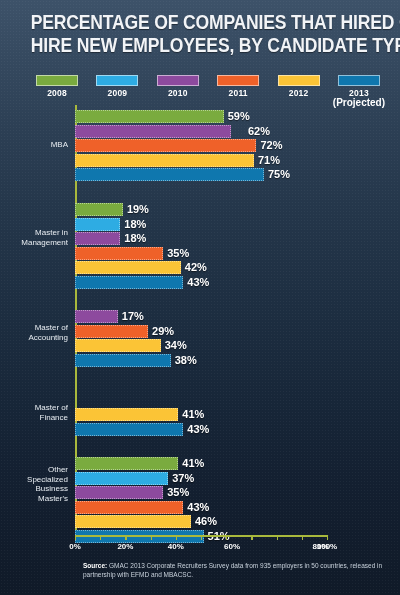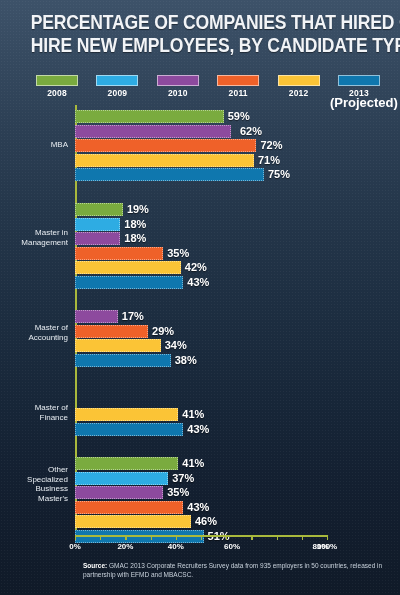--- a/index.html
+++ b/index.html
@@ -76,21 +76,21 @@
     display: block;
     color: #ffffff;
     font-size: 8.5px;
     font-weight: bold;
     line-height: 10px;
     letter-spacing: 0.2px;
   }
   .legend-sub {
     display: block;
     color: #ffffff;
-    font-size: 13px;
+    font-size: 10px;
     font-weight: bold;
     line-height: 9px;
   }
 
   
   #plot {
     position: absolute;
     left: 75px;
     top: 105px;
     width: 252px;
@@ -230,21 +230,21 @@
   <div id="plot">
     <div id="axis-line"></div>
   <div class="group" style="top: 5px;">
         <div class="cat-label" style="top: 30px;">MBA</div>
         <div class="bar-row">
           <div class="bar" style="width: 148.68px; background: rgb(122, 171, 63);"></div>
           <span class="bar-value" style="left: 152.68px;">59%</span>
         </div>
         <div class="bar-row">
           <div class="bar" style="width: 156.24px; background: rgb(141, 74, 158);"></div>
-          <span class="bar-value" style="left: 165px;">62%</span>
+          <span class="bar-value" style="left: 173px;">62%</span>
         </div>
         <div class="bar-row">
           <div class="bar" style="width: 181.44px; background: rgb(239, 97, 41);"></div>
           <span class="bar-value" style="left: 185.44px;">72%</span>
         </div>
         <div class="bar-row">
           <div class="bar" style="width: 178.92px; background: rgb(251, 196, 54);"></div>
           <span class="bar-value" style="left: 182.92px;">71%</span>
         </div>
         <div class="bar-row">

